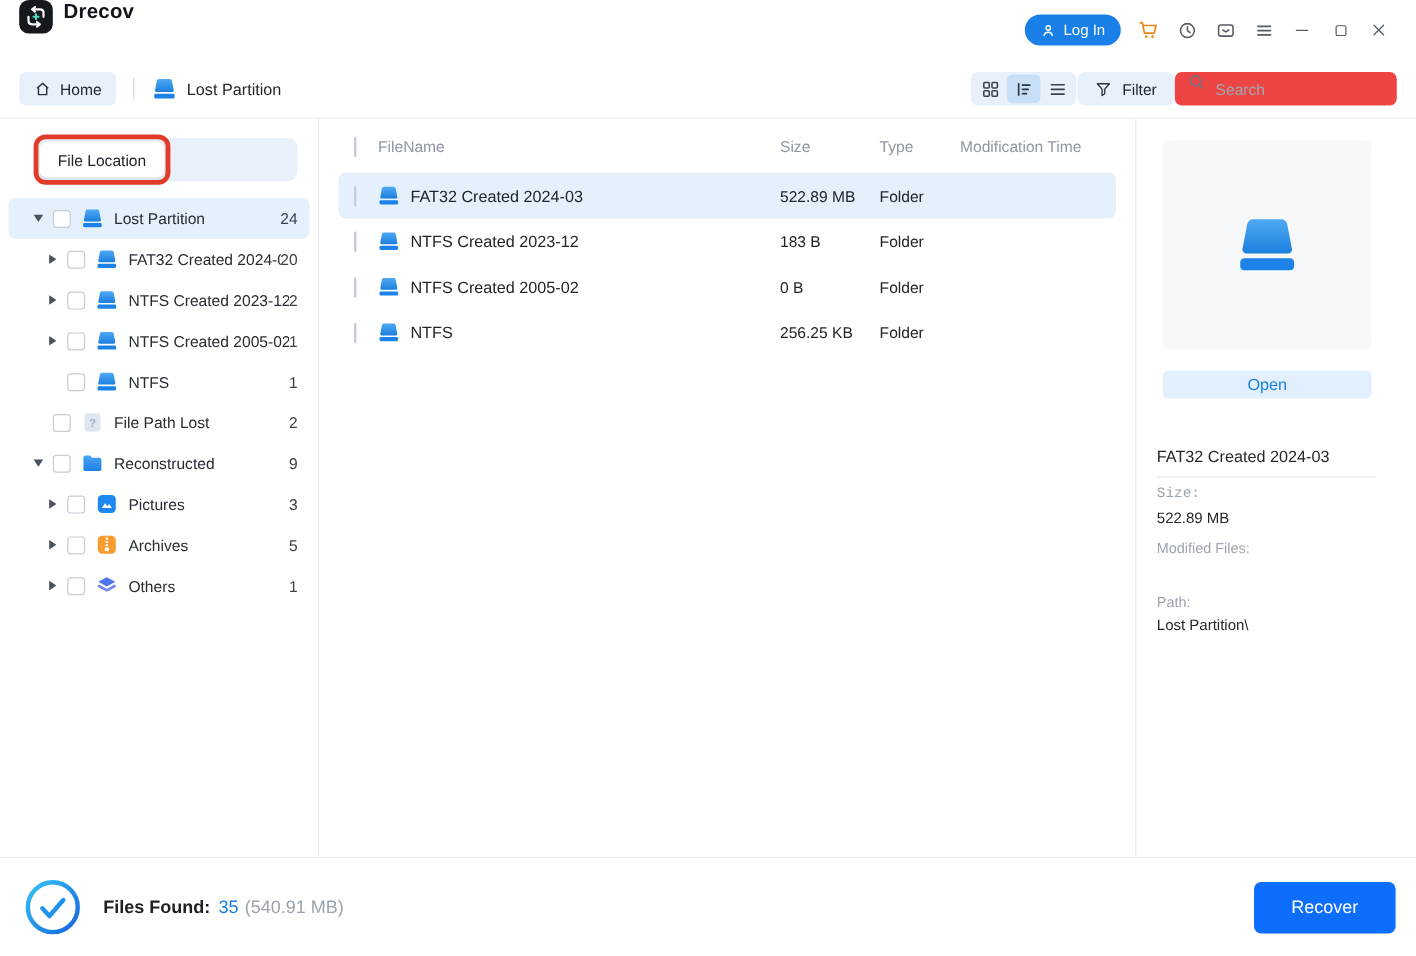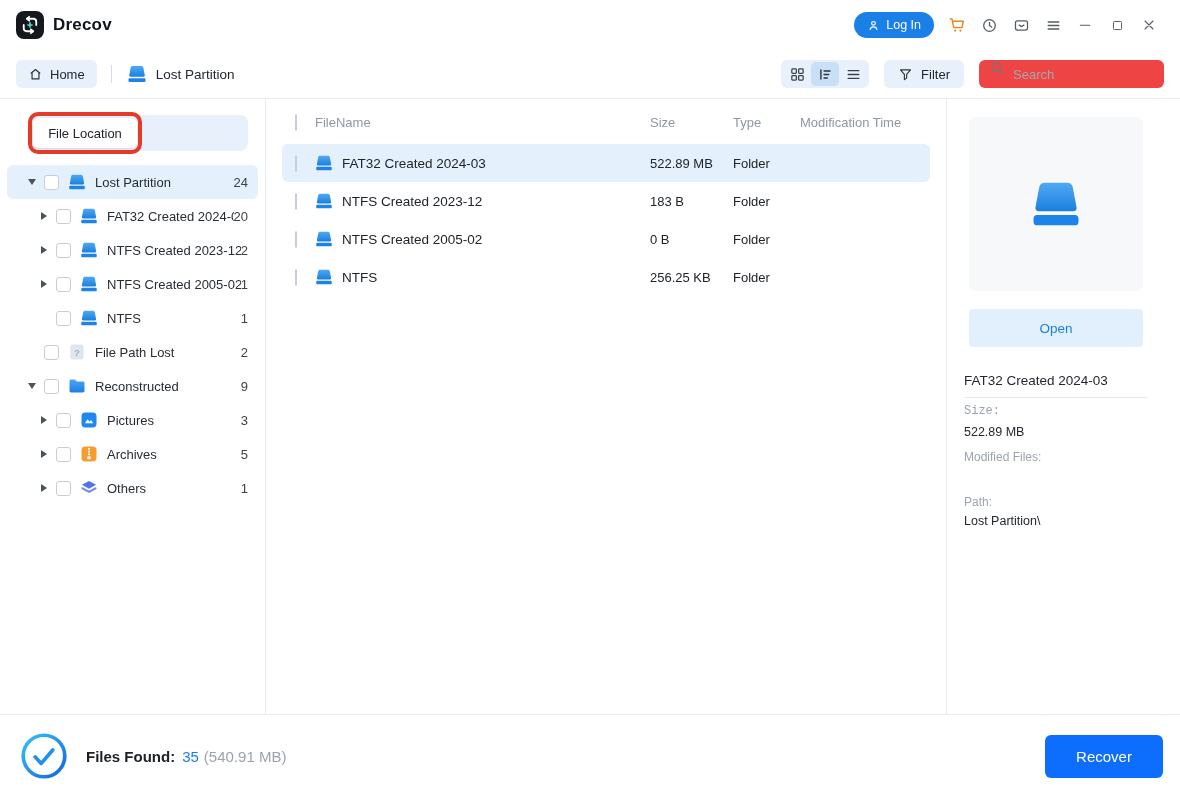--- a/index.html
+++ b/index.html
@@ -1,34 +1,34 @@
 <!DOCTYPE html>
 <html><head>
 <meta charset="utf-8">
 <style>
   * { margin:0; padding:0; box-sizing:border-box; }
   html,body { width:1180px; height:797px; }
   body { position:relative; background:#ffffff; font-family:"Liberation Sans",sans-serif; overflow:hidden; color:#22272e; }
   button { font-family:"Liberation Sans",sans-serif; cursor:pointer; }
 
   
-  #titlebar { position:absolute; left:0; top:0; right:0; height:50px; display:flex; align-items:center; padding:0 22px 0 16px; }
+  #titlebar { position:absolute; left:0; top:0; right:0; height:50px; display:flex; padding:0 22px 0 16px; }
   .logo { width:28px; height:28px; border-radius:8px; background:#15181d; display:flex; align-items:center; justify-content:center; flex:0 0 28px; }
   .app-title { font-size:17px; font-weight:bold; color:#10151b; margin-left:9px; letter-spacing:.2px; }
   .tb-right { margin-left:auto; display:flex; align-items:center; gap:14px; }
   .login-btn { display:flex; align-items:center; gap:6px; background:#1a80e8; color:#fff; border:none; border-radius:13px; height:26px; padding:0 13px; font-size:12.5px; }
   .tb-icon { width:18px; height:18px; display:flex; align-items:center; justify-content:center; cursor:pointer; }
 
   
   #toolbar { position:absolute; top:58px; left:0; right:0; height:32px; display:flex; align-items:center; padding:0 16px; }
   .home-btn { height:28px; background:#e8f1fb; border:none; border-radius:6px; display:flex; gap:7px; padding:0 12px; font-size:13px; color:#22272e; align-items:center; }
   .v-div { width:1px; height:18px; background:#d8dde3; margin:0 14px; }
   .breadcrumb { display:flex; align-items:center; gap:8px; font-size:13.5px; color:#22272e; }
   .bc-icon { width:22px; height:22px; }
-  .tb2-right { margin-left:auto; display:flex; gap:15px; align-items:center; }
+  .tb2-right { margin-left:auto; display:flex; gap:1px; align-items:center; }
   .view-switch { display:flex; background:#e8f1fb; border-radius:6px; height:28px; align-items:center; padding:0 2px; }
   .vs-btn { width:28px; height:24px; display:flex; align-items:center; justify-content:center; border-radius:5px; cursor:pointer; }
   .vs-btn.active { background:#c7dff7; }
   .filter-btn { height:28px; background:#e8f1fb; border:none; border-radius:6px; display:flex; gap:8px; padding:0 14px; font-size:13px; color:#22272e; align-items:center; }
   .searchbox { width:185px; height:28px; background:#ef4444; border-radius:6px; display:flex; gap:8px; padding:0 10px; }
   .searchbox input { border:none; background:transparent; outline:none; font-size:13px; color:#333; width:100%; }
   .searchbox input::placeholder { color:#a0a8b2; }
 
   
   #content { position:absolute; top:98px; left:0; right:0; bottom:83px; border-top:1px solid #e8ebef; }
@@ -61,21 +61,21 @@
   #rows { position:absolute; top:45px; left:16px; right:16px; }
   .frow { height:38px; display:grid; grid-template-columns:24px 1fr 83px 67px 130px; align-items:center; padding-left:8px; border-radius:6px; font-size:13px; color:#20252b; }
   .frow.selected { background:#e4f0fc; }
   .fname { display:flex; align-items:center; gap:8px; font-size:13.5px; overflow:hidden; white-space:nowrap; }
   .ficon { width:20px; height:20px; flex:0 0 20px; }
   .ficon svg { width:100%; height:100%; display:block; }
 
   
   .pv-box { position:absolute; left:22px; top:18px; width:174px; height:174px; background:#f6f8fa; border-radius:6px; display:flex; align-items:center; justify-content:center; }
   .pv-box svg { width:58px; height:58px; }
-  .open-btn { position:absolute; left:22px; top:210px; width:174px; height:38px; background:#e2f0fd; color:#1a80e8; font-size:13.5px; border:none; border-radius:4px; }
+  .open-btn { position:absolute; left:22px; top:210px; width:174px; height:23px; background:#e2f0fd; color:#1a80e8; font-size:13.5px; border:none; border-radius:4px; }
   .pv-title { position:absolute; left:17px; top:274px; right:17px; font-size:13.5px; color:#23282f; }
   .pv-divider { position:absolute; left:17px; right:33px; top:298px; height:1px; background:#e4e8ec; }
   .pv-label { position:absolute; left:17px; font-size:12px; color:#9aa4ae; }
   .pv-value { position:absolute; left:17px; font-size:12.5px; color:#23282f; }
   #lbl-size { top:305px;font-family:Liberation Mono, monospace; } #val-size { top:326px; }
   #lbl-mod { top:351px; } #val-mod { top:372px; }
   #lbl-path { top:396px; } #val-path { top:415px; }
 
   
   #statusbar { position:absolute; left:0; right:0; bottom:0; height:83px; border-top:1px solid #e8ebef; display:flex; align-items:center; padding:0 17px 0 20px; background:#fff; }

